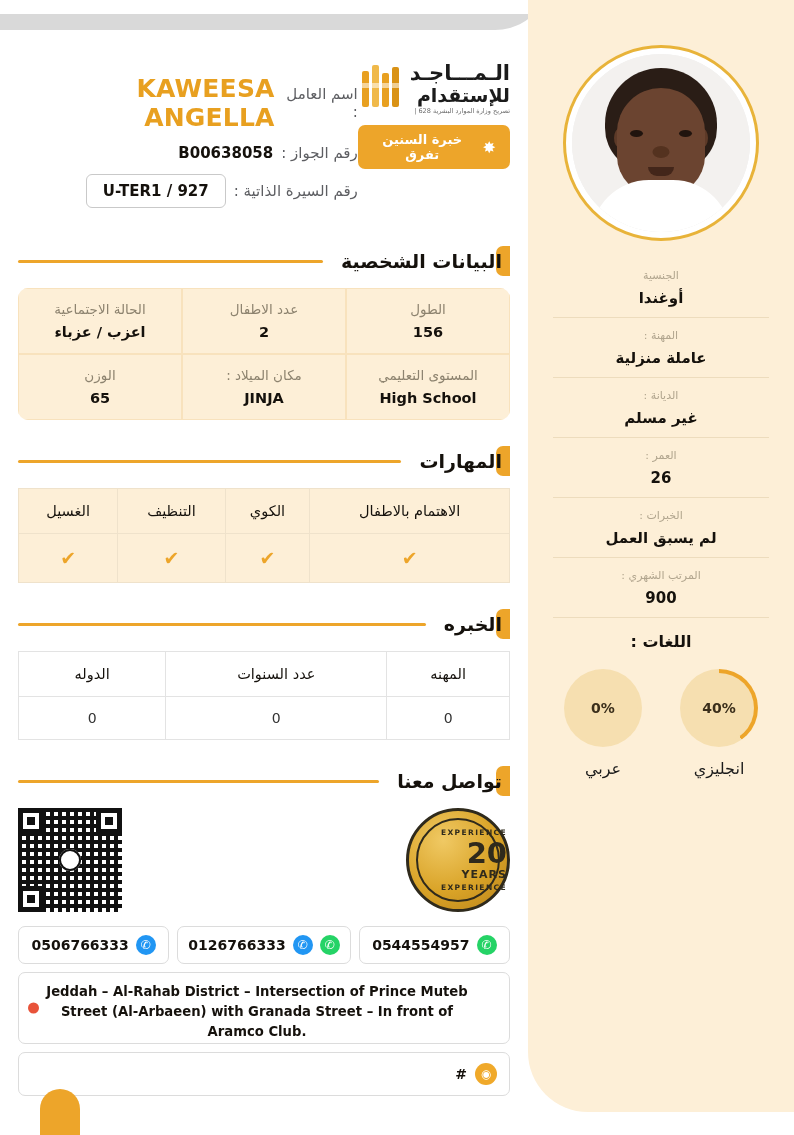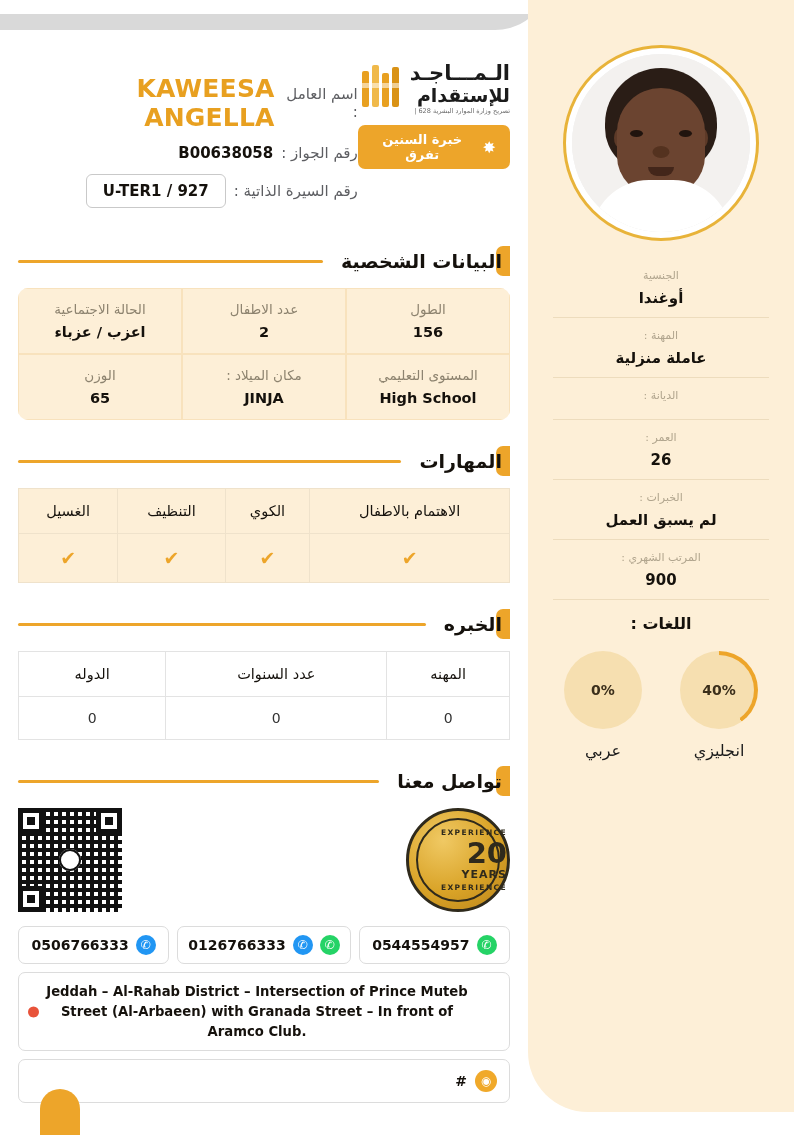--- a/index.html
+++ b/index.html
@@ -344,21 +344,21 @@
     display: inline-flex; align-items: center; justify-content: center;
     color: #fff; font-size: 12px;
   }
   .ic.wa { background: #25d366; }
   .ic.tel { background: #2196f3; }
 
   .addr-box {
     margin-top: 8px;
     border: 1px solid #dcdcdc;
     border-radius: 7px;
-    padding: 9px 26px 9px 12px;
+    padding: 9px 26px 2px 12px;
     font-size: 13.2px;
     color: #15110c;
     text-align: center;
     line-height: 1.5;
     position: relative;
     direction: ltr;
     font-weight: bold;
   }
   .pin {
     position: absolute; left: 9px; top: 50%; transform: translateY(-50%);
@@ -595,20 +595,21 @@
       <div class="side-sep"></div>
 
       <div class="side-block">
         <div class="side-label">المهنة :</div>
         <div class="side-value">عاملة منزلية</div>
       </div>
       <div class="side-sep"></div>
 
       <div class="side-block">
         <div class="side-label">الديانة :</div>
+        <div class="side-value">غير مسلم</div>
       </div>
       <div class="side-sep"></div>
 
       <div class="side-block">
         <div class="side-label">العمر :</div>
         <div class="side-value">26</div>
       </div>
       <div class="side-sep"></div>
 
       <div class="side-block">

